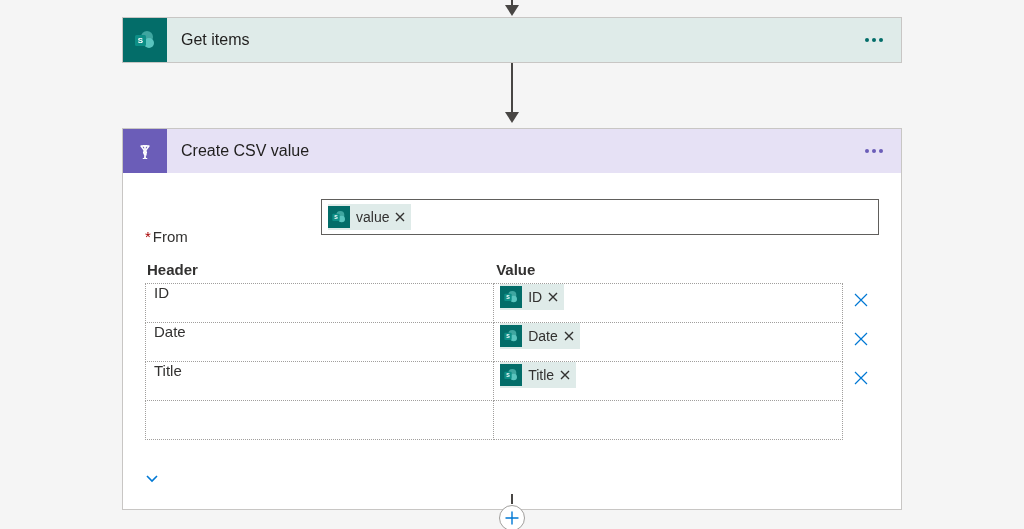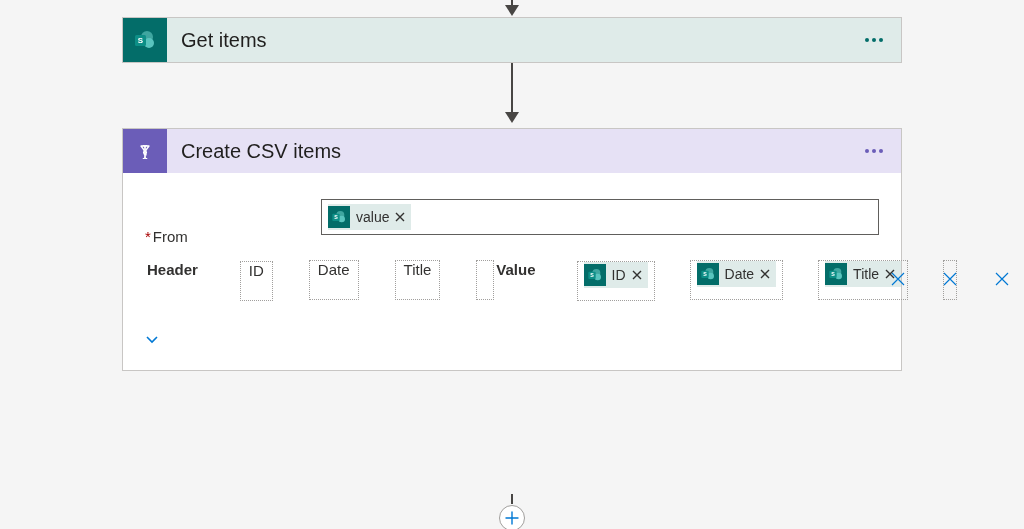--- a/index.html
+++ b/index.html
@@ -59,21 +59,21 @@
     width: 44px;
     height: 44px;
     display: flex;
     align-items: center;
     justify-content: center;
     flex-shrink: 0;
   }
   .card-header .title {
     flex: 1;
     padding-left: 14px;
-    font-size: 20px;
+    font-size: 16px;
     color: #201f1e;
   }
   .card-header .menu {
     width: 34px;
     height: 34px;
     display: flex;
     align-items: center;
     justify-content: center;
     cursor: pointer;
     font-size: 18px;
@@ -121,21 +121,21 @@
     justify-content: center;
     margin-right: 6px;
   }
   .token-x {
     margin-left: 6px;
     font-size: 14px;
     color: #323130;
   }
   
   .cols-wrap { display: flex; }
-  .col { display: flex; flex-direction: row; gap: 36px; }
+  .col { display: flex; flex-direction: column; }
   .col-header {
     font-weight: 600;
     padding: 0 6px 5px 2px;
     font-size: 15px;
   }
   .col-head { width: 352px; }
   .col-val  { width: 352px; }
   .col-del  { width: 36px; }
   .cell {
     border: 1px dotted #a19f9d;
@@ -224,21 +224,21 @@
     <div class="card-header">
       <div class="icon-tile">
         <svg width="24" height="24" viewBox="0 0 24 24">
           <text x="12" y="17" text-anchor="middle" font-family="Segoe UI, sans-serif" font-size="14" fill="#fff">{</text>
           <text x="12" y="17" text-anchor="middle" font-family="Segoe UI, sans-serif" font-size="14" fill="#fff" transform="scale(-1,1) translate(-24,0)">{</text>
           <path d="M9 8 h6 v8 h-6 z M9 11 h6 M12 8 v8 M9 8 l3 3 l3 -3" fill="none" stroke="#fff" stroke-width="0"></path>
 
           <path d="M8 7 h8 l-3 4 v5 l-2 -1 v-4 z" fill="none" stroke="#fff" stroke-width="1.3" stroke-linejoin="round"></path>
         </svg>
       </div>
-      <div class="title">Create CSV items</div>
+      <div class="title">Create CSV value</div>
       <div class="menu">
         <svg width="20" height="6" viewBox="0 0 20 6">
             <circle cx="3" cy="3" r="2" fill="#6b5db8"></circle>
             <circle cx="10" cy="3" r="2" fill="#6b5db8"></circle>
             <circle cx="17" cy="3" r="2" fill="#6b5db8"></circle>
           </svg>
       </div>
     </div>
 
     <div class="csv-body">

